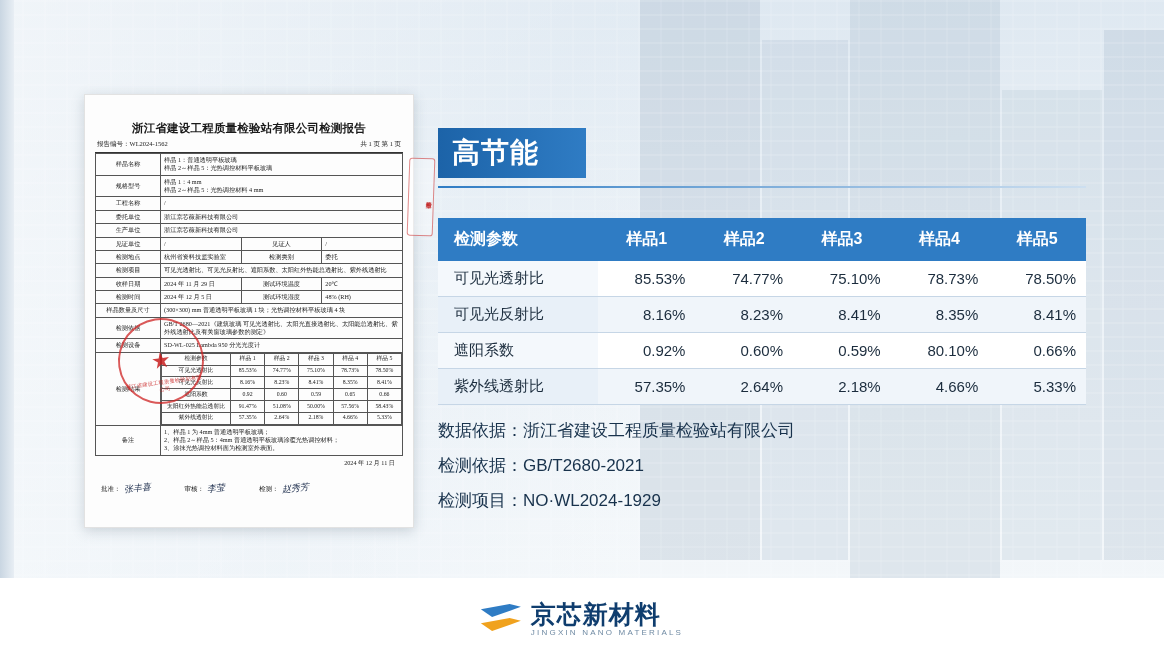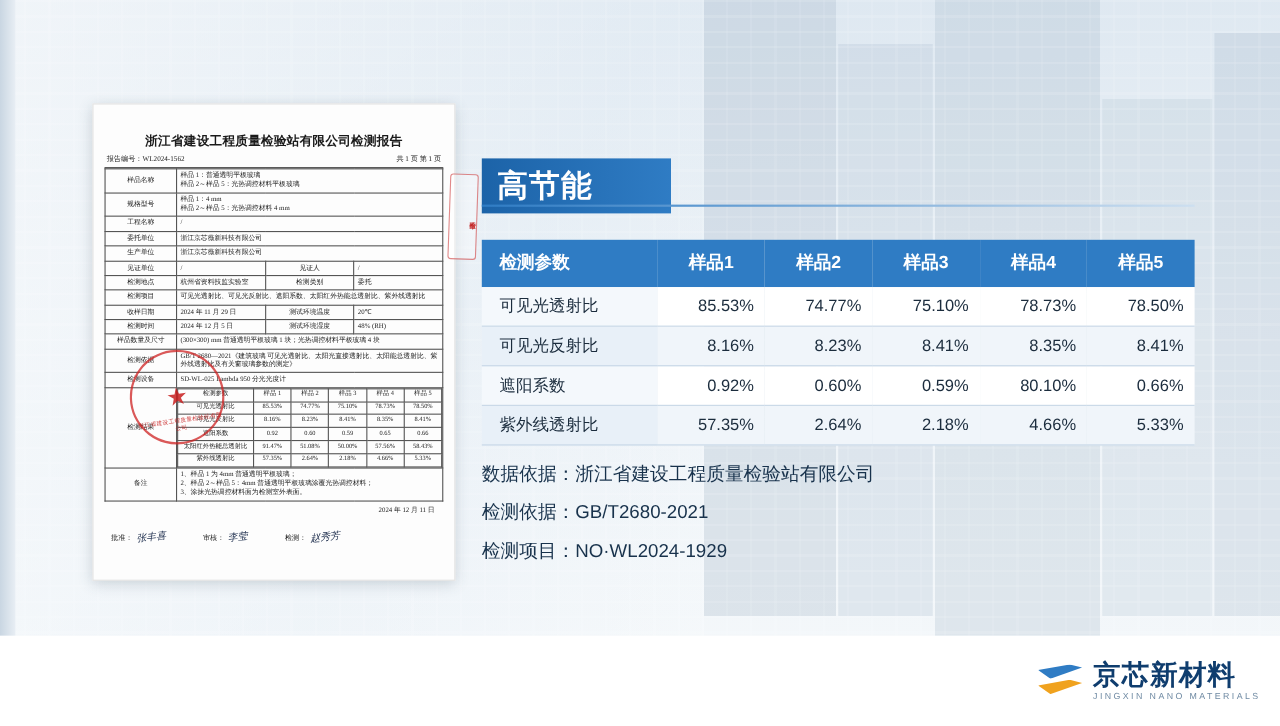--- a/index.html
+++ b/index.html
@@ -188,22 +188,22 @@
     padding: 4px 0;
     box-sizing: border-box;
     background: rgba(255,255,255,.35);
     transform: rotate(2deg);
   }
 
   
   .title-bar {
     position: absolute;
     left: 438px;
-    top: 144px;
-    width: 172px;
+    top: 128px;
+    width: 148px;
     height: 50px;
     background: linear-gradient(90deg, #1c63a8 0%, #2f7cc4 100%);
     display: flex;
     align-items: center;
     padding-left: 14px;
     box-sizing: border-box;
   }
   .title-bar .t {
     color: #ffffff;
     font-size: 28px;
@@ -264,26 +264,26 @@
     font-size: 17px;
     line-height: 2.05;
   }
   .notes .row { white-space: nowrap; }
   .notes .k { color: #18324c; }
   .notes .v { color: #18324c; }
 
   
   .footer {
     position: absolute;
-    left: 0; right: 18px; bottom: 0;
+    left: 0; right: 0; bottom: 0;
     height: 82px;
     background: #ffffff;
     display: flex;
     align-items: center;
-    justify-content: flex-end;
+    justify-content: center;
     gap: 10px;
   }
   .logo-mark {
     width: 40px;
     height: 34px;
     position: relative;
   }
   .logo-mark .sw1, .logo-mark .sw2 {
     position: absolute;
     left: 0;

